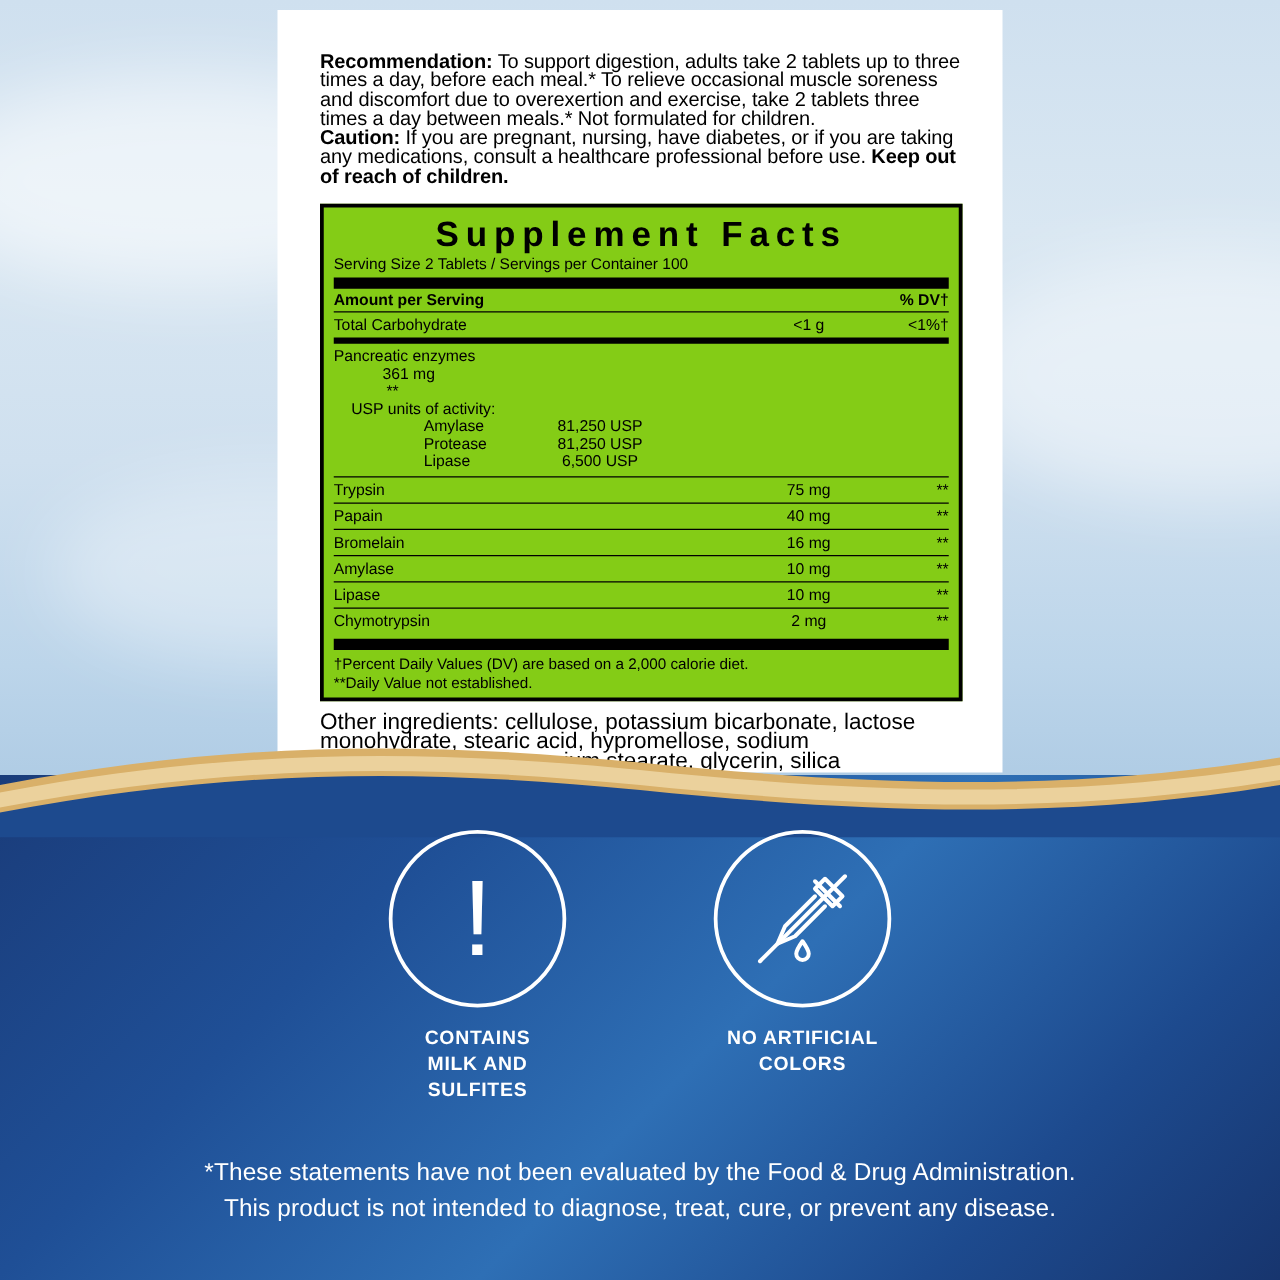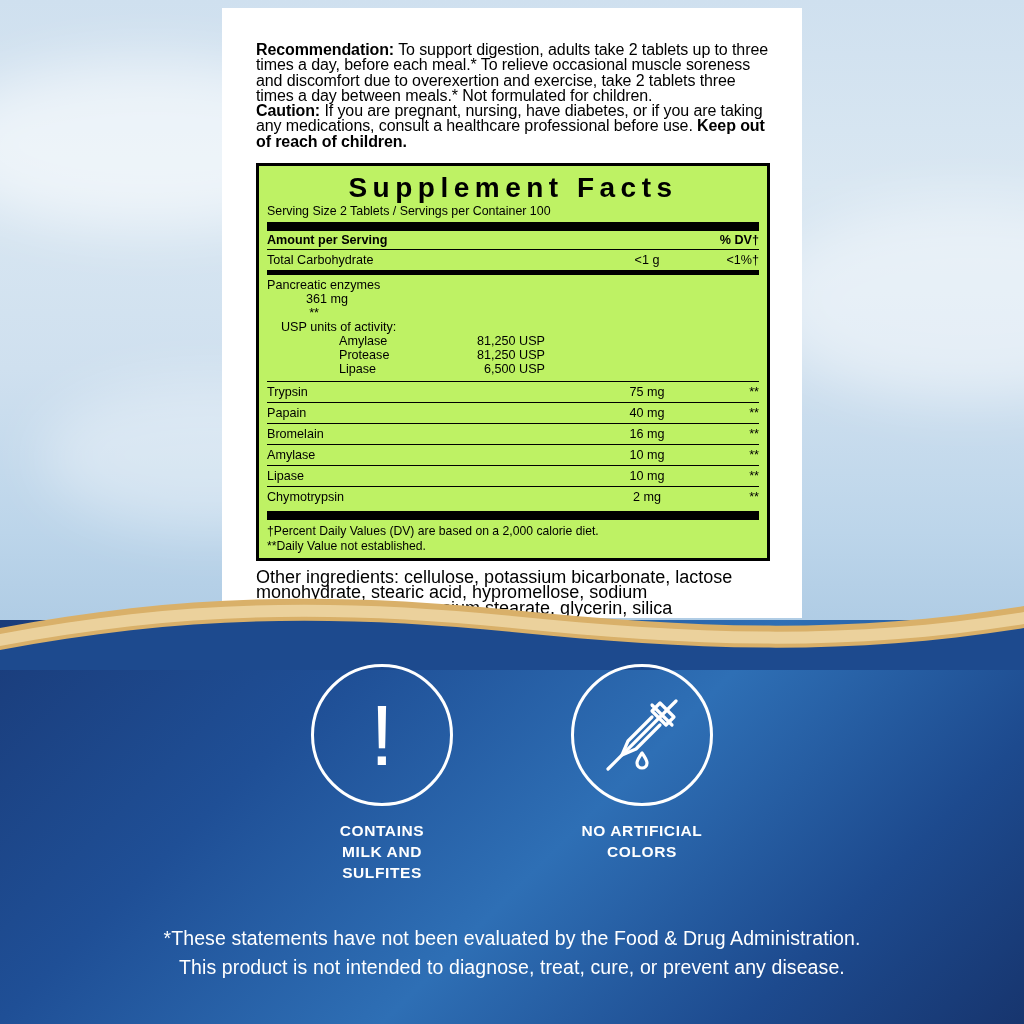--- a/index.html
+++ b/index.html
@@ -45,21 +45,21 @@
     font-size: 16px; line-height: 15.3px; color: #000;
     letter-spacing: -0.1px;
   }
   .rec-text b { font-weight: bold; }
 
   
   .sf-panel {
     margin-top: 14px;
     border: 3px solid #000;
     padding: 6px 8px 5px 8px;
-    background: #bef264;
+    background: #84cc16;
   }
   .sf-title {
     font-size: 28px; font-weight: bold; letter-spacing: 5.5px;
     text-align: center; line-height: 31px; color: #000;
   }
   .sf-serving { font-size: 12.4px; margin-top: 1px; color: #000; }
   .rule-thick { border-bottom: 9px solid #000; margin-top: 4px; }
   .rule-thin { border-bottom: 1px solid #000; }
   .rule-med { border-bottom: 5px solid #000; }
 
@@ -75,21 +75,21 @@
   .sf-row.hdr .dv { width: 62px; }
 
   .enzyme-block { padding: 3px 0 5px 0; font-size: 12.6px; color:#000; }
   .enzyme-top { display: flex; align-items: baseline; flex-direction: column; }
   .enzyme-top .nm { flex: 1 1 auto; }
   .enzyme-top .amt { width: 120px; text-align: center; }
   .enzyme-top .dv { width: 52px; text-align: right; }
   .usp-label { padding-left: 14px; }
   .usp-line { display: flex; padding-left: 72px; }
   .usp-line .u-nm { width: 86px; }
-  .usp-line .u-val { width: 110px; text-align: right; margin-left: 10px; }
+  .usp-line .u-val { width: 110px; text-align: center; }
 
   .sf-foot { font-size: 12.2px; line-height: 14.6px; padding-top: 4px; color: #000; }
 
   .other-ing {
     font-size: 18px; line-height: 15.2px; margin-top: 9px; color: #000;
   }
 
   
   .badges {
     position: absolute; left: 0; top: 664px; width: 1024px;

